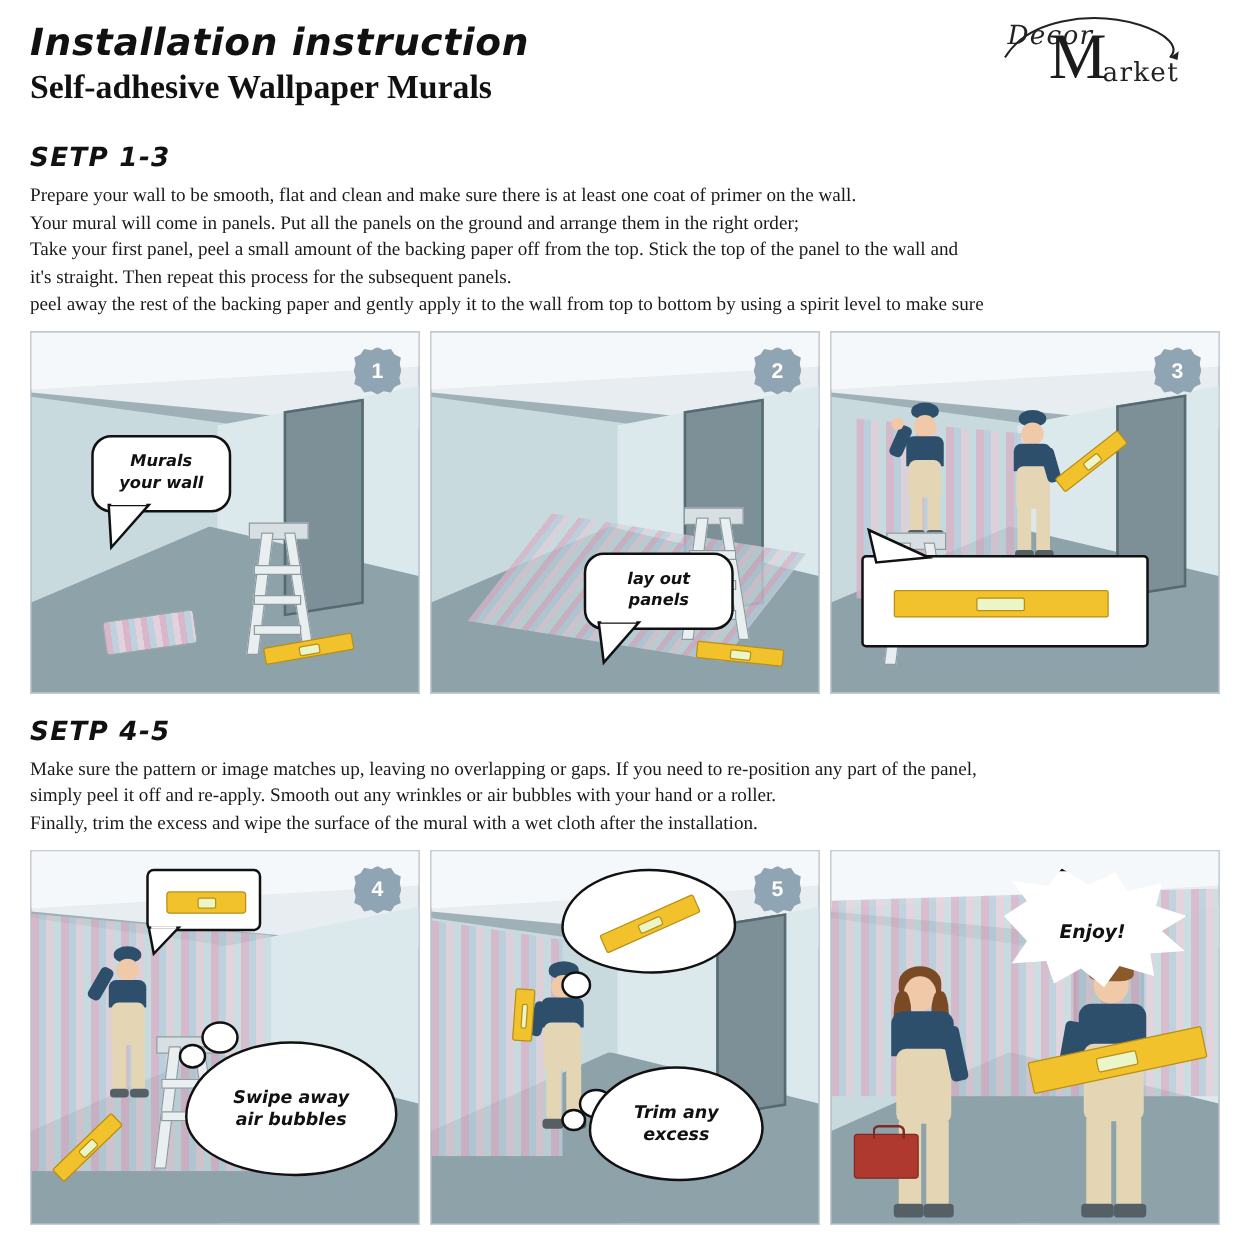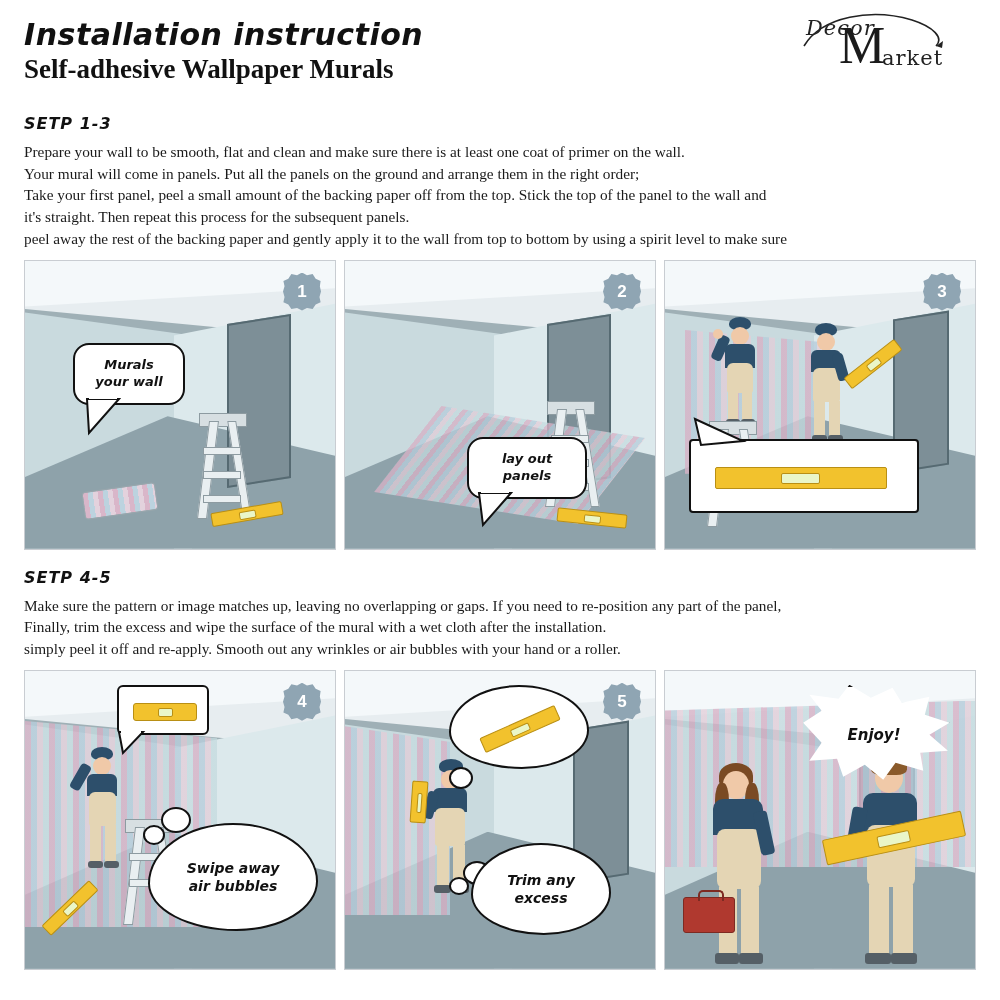--- a/index.html
+++ b/index.html
@@ -88,21 +88,21 @@
     top: 0px;
     width: 150px;
     height: 44px;
   }
 
   
   .step-head {
     font-family: "DejaVu Sans", sans-serif;
     font-style: italic;
     font-weight: bold;
-    font-size: 16px;
+    font-size: 21px;
     letter-spacing: 1px;
     margin: 10px 0 8px 0;
     color: #111;
   }
   .step-body {
     font-family: "Liberation Serif", serif;
     font-size: 15.3px;
     line-height: 1.42;
     color: #1a1a1a;
     margin: 0 0 10px 0;
@@ -448,22 +448,22 @@
         <path d="M4 4 L52 26 L10 30 Z" fill="#fff" stroke="#111" stroke-width="2"></path>
       </svg>
 
       <div class="badge">3</div>
     </div>
   </div>
 
   <div class="step-head" style="margin-top:18px">SETP 4-5</div>
   <div class="step-body">
     <span class="ln"> Make sure the pattern or image matches up, leaving no overlapping or gaps. If you need to re-position any part of the panel,</span>
+    <span class="ln">simply peel it off and re-apply. Smooth out any wrinkles or air bubbles with your hand or a roller.</span>
     <span class="ln"> Finally, trim the excess and wipe the surface of the mural with a wet cloth after the installation.</span>
-    <span class="ln">simply peel it off and re-apply. Smooth out any wrinkles or air bubbles with your hand or a roller.</span>
   </div>
 
   <div class="strip lower">
 
     <div class="panel">
       <div class="room-ceiling"></div>
       <div class="room-ceiling2"></div>
       <div class="wall-left"></div>
       <div class="wall-right"></div>
       <div class="floor"></div>

